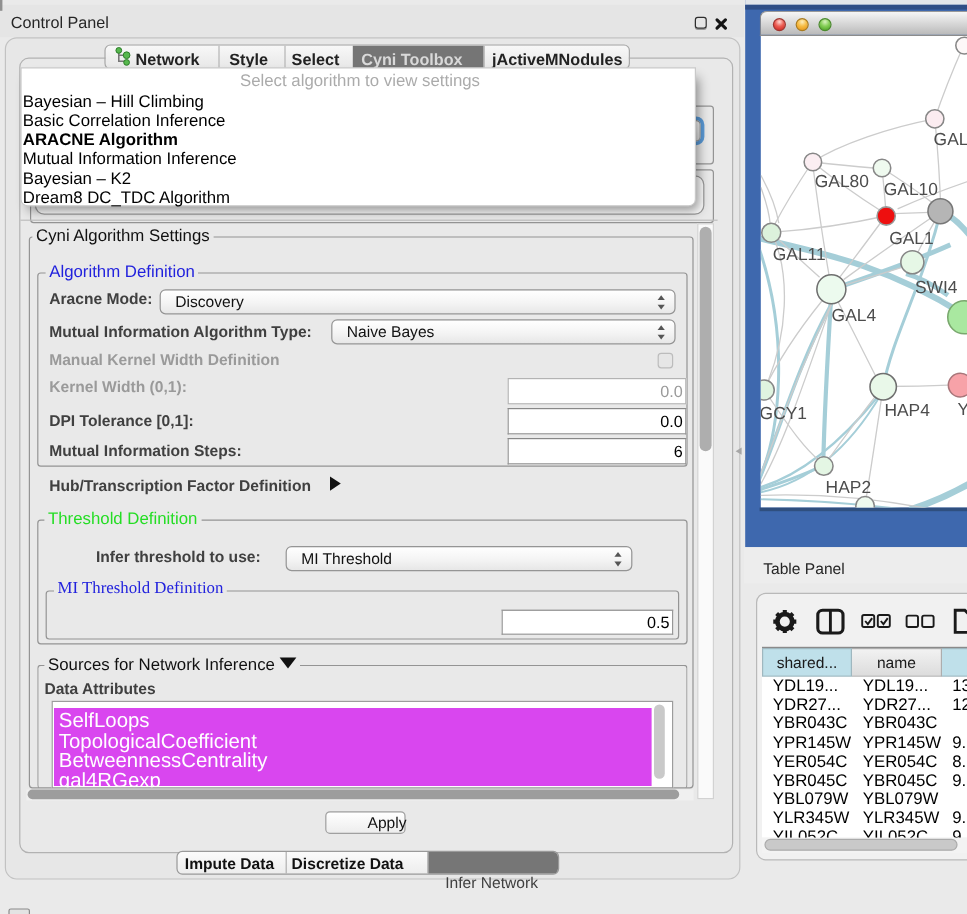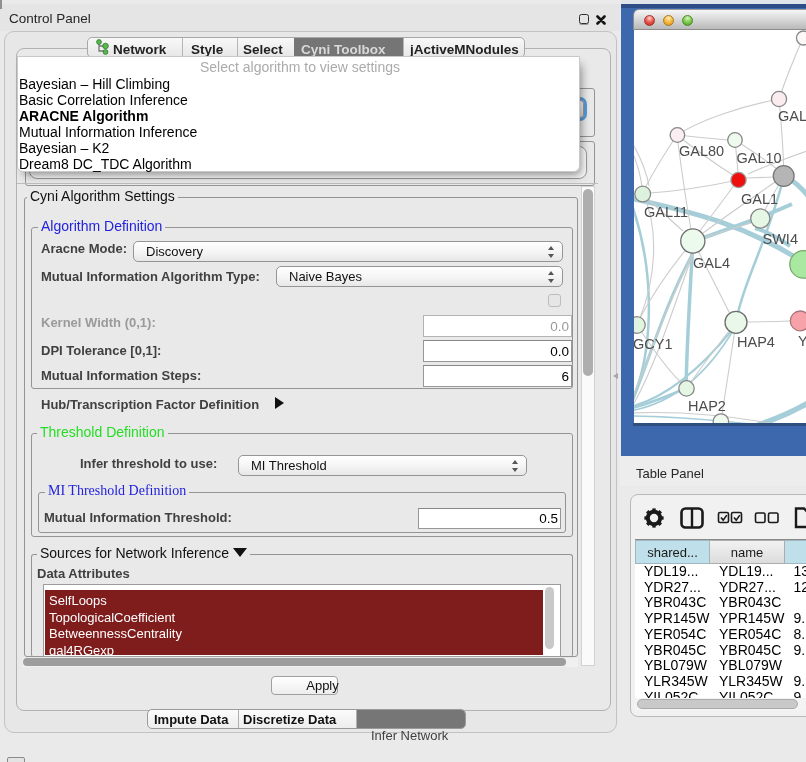--- a/index.html
+++ b/index.html
@@ -71,20 +71,21 @@
 
   <div class="grp" style="left:31px; top:227px; width:542px; height:162px;"></div>
   <div class="gt" style="left:38px; top:218px; color:#2222dd;">Algorithm Definition</div>
 
   <div class="lbl" style="left:41px; top:241px;">Aracne Mode:</div>
   <div class="combo" style="left:133px; top:241px; width:430px; height:21px;">Discovery<span class="arr"></span></div>
 
   <div class="lbl" style="left:41px; top:269px;">Mutual Information Algorithm Type:</div>
   <div class="combo" style="left:276px; top:266px; width:287px; height:21px;">Naive Bayes<span class="arr"></span></div>
 
+  <div class="lbl dis" style="left:41px; top:292px;">Manual Kernel Width Definition</div>
   <div class="abs" style="left:548px; top:294px; width:13px; height:13px; border:1px solid #bcbcbc; border-radius:3px; background:#e6e6e6;"></div>
 
   <div class="lbl dis" style="left:41px; top:315px;">Kernel Width (0,1):</div>
   <div class="tf" style="left:423px; top:315px; width:149px; height:22px; border:1px solid #b3b3b3; color:#9a9a9a;">0.0</div>
 
   <div class="lbl" style="left:41px; top:343px;">DPI Tolerance [0,1]:</div>
   <div class="tf" style="left:423px; top:340px; width:149px; height:22px; border:1px solid #979797; border-top-color:#888; color:#000;">0.0</div>
 
   <div class="lbl" style="left:41px; top:368px;">Mutual Information Steps:</div>
   <div class="tf" style="left:423px; top:365px; width:149px; height:22px; border:1px solid #979797; border-top-color:#888; color:#000;">6</div>
@@ -94,29 +95,28 @@
 
   <div class="grp" style="left:31px; top:433px; width:542px; height:104px;"></div>
   <div class="gt" style="left:37px; top:424px; color:#24dd24;">Threshold Definition</div>
 
   <div class="lbl" style="left:80px; top:456px;">Infer threshold to use:</div>
   <div class="combo" style="left:238px; top:455px; width:289px; height:21px;">MI Threshold<span class="arr"></span></div>
 
   <div class="grp" style="left:38px; top:492px; width:528px; height:41px;"></div>
   <div class="gt" style="left:45px; top:483px; color:#2222dd;font-family:Liberation Serif, serif;">MI Threshold Definition</div>
 
-  <div class="lbl" style="left:44px; top:510px;">Mutual Information Threshold:</div>
   <div class="tf" style="left:418px; top:508px; width:143px; height:21px; border:1px solid #979797; border-top-color:#888; color:#000;">0.5</div>
 
   <div class="grp" style="left:31px; top:554px; width:542px; height:103px; border-bottom:none;"></div>
   <div class="gt" style="left:37px; top:545px; color:#111;">Sources for Network Inference <span style="display:inline-block; width:0; height:0; border-left:7.5px solid transparent; border-right:7.5px solid transparent; border-top:9px solid #111; vertical-align:1px;"></span></div>
 
   <div class="lbl" style="left:37px; top:566px;">Data Attributes</div>
   <div class="abs" style="left:43px; top:584px; width:518px; height:73px; border:1px solid #9c9c9c; background:#fff; overflow:hidden;">
-    <div class="abs" style="left:1px; top:5px; width:498px; height:65px; background:#7f1d1d; color:#fff; font-size:13px; line-height:16.5px; padding-left:4px; padding-top:3px;">
+    <div class="abs" style="left:1px; top:5px; width:498px; height:65px; background:#d946ef; color:#fff; font-size:17px; line-height:16.5px; padding-left:4px; padding-top:3px;">
       SelfLoops<br>TopologicalCoefficient<br>BetweennessCentrality<br>gal4RGexp
     </div>
     <div class="abs" style="left:501px; top:2px; width:9px; height:62px; background:#c9c9c9; border-radius:5px;"></div>
   </div>
 
   <div class="abs" style="left:581px; top:186px; width:14px; height:480px; background:#fafafa; border:1px solid #d2d2d2;"></div>
   <div class="abs" style="left:583px; top:189px; width:10px; height:187px; background:#aeaeae; border-radius:5px;"></div>
   <div class="abs" style="left:22px; top:658px; width:556px; height:9px; background:#f0f0f0;"></div>
   <div class="abs" style="left:23px; top:658px; width:543px; height:8px; background:#9d9d9d; border-radius:4px;"></div>
 

